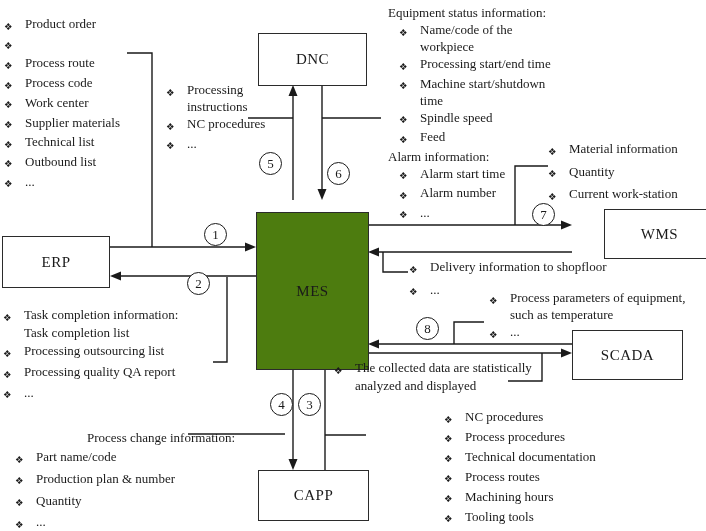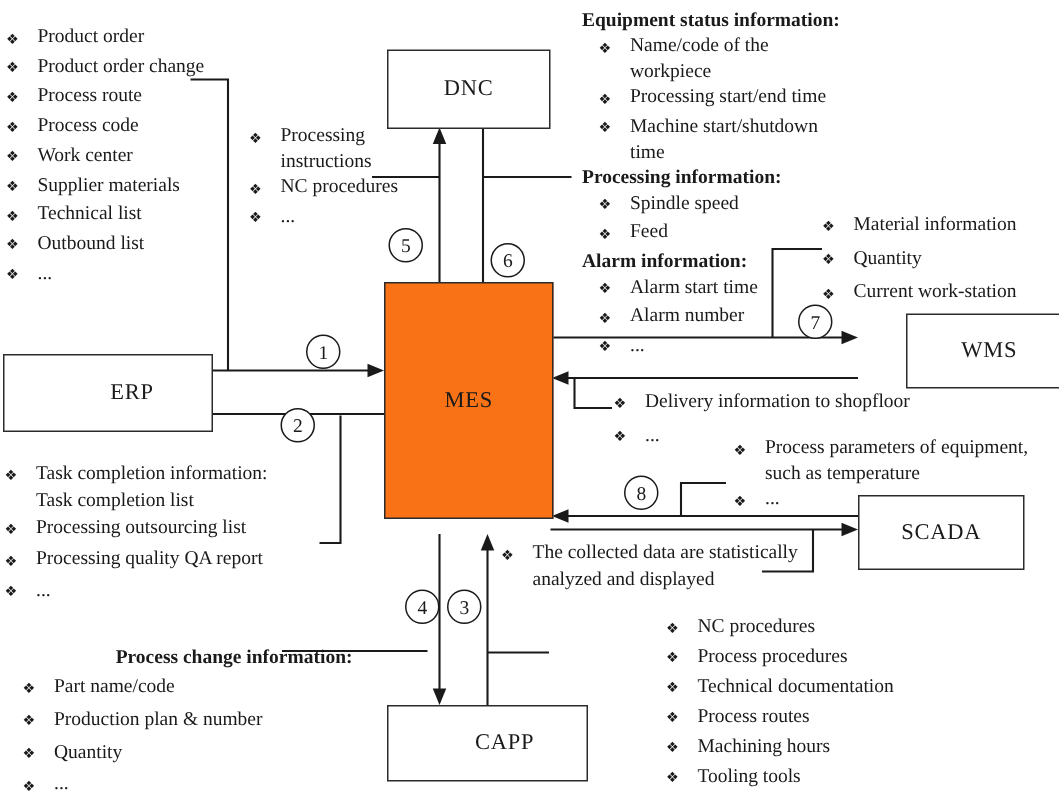--- a/index.html
+++ b/index.html
@@ -11,21 +11,21 @@
   .node{position:absolute;z-index:2;background:#fff;border:1.3px solid #2b2b2b;
         display:flex;align-items:center;justify-content:center;
         font-size:15px;letter-spacing:.5px;}
   .num{position:absolute;z-index:3;width:21px;height:21px;border:1.2px solid #1a1a1a;
        border-radius:50%;background:#fff;display:flex;align-items:center;justify-content:center;
        font-size:13px;}
   .tblock{position:absolute;z-index:2;font-size:13px;}
   .li{display:flex;align-items:flex-start;}
   .blt{flex:0 0 21px;font-family:"DejaVu Sans",sans-serif;font-size:9.5px;padding-top:2.5px;}
   .txt{white-space:pre;}
-  .hdr{white-space:pre;font-weight:bold;}
+  .hdr{white-space:pre;}
   .ind .li{padding-left:11px;}
   .lh17 .li,.lh17 .hdr{line-height:17px;}
   .lh17b .li{line-height:17.2px;}
   .lh175 .li{line-height:17.4px;}
   .lh18 .li{line-height:18.2px;}
   .lh19 .li{line-height:19.3px;}
   .lh20 .li{line-height:20.2px;}
 </style>
 </head>
 <body>
@@ -76,56 +76,55 @@
     <path d="M293,356 V464"></path>
     <polygon points="293,470 288.5,459 297.5,459"></polygon>
 
     <path d="M325,470 V362"></path>
     <polygon points="325,356 320.5,367 329.5,367"></polygon>
 
     <path d="M188,434 H285"></path>
     <path d="M325,435 H366"></path>
   </svg>
 
-  <div class="node" style="left:2px;top:236px;width:106px;height:50px;padding-left:32px;">
+  <div class="node" style="left:2px;top:236px;width:106px;height:50px;">
       <span>ERP</span>
     </div>
   <div class="node" style="left:258px;top:33px;width:107px;height:51px;align-items:center;">
       <span>DNC</span>
     </div>
-  <div class="node" id="mes-box" style="left: 256px; top: 188px; width: 111px; height: 156px; background: #f97316;">
+  <div class="node" id="mes-box" style="left: 256px; top: 212px; width: 111px; height: 156px; background: #4d7c0f;">
       <span>MES</span>
     </div>
   <div class="node" style="left:604px;top:209px;width:109px;height:48px;">
       <span>WMS</span>
     </div>
   <div class="node" style="left:572px;top:330px;width:109px;height:48px;">
       <span>SCADA</span>
     </div>
-  <div class="node" style="left:258px;top:470px;width:109px;height:49px;padding-left:23px;">
+  <div class="node" style="left:258px;top:470px;width:109px;height:49px;">
       <span>CAPP</span>
     </div>
 
   <div class="num" style="left:204px;top:223px;">1</div>
   <div class="num" style="left:187px;top:272px;">2</div>
   <div class="num" style="left:298px;top:393px;">3</div>
   <div class="num" style="left:270px;top:393px;">4</div>
   <div class="num" style="left:259px;top:152px;">5</div>
   <div class="num" style="left:327px;top:162px;">6</div>
   <div class="num" style="left:532px;top:203px;">7</div>
   <div class="num" style="left:416px;top:317px;">8</div>
 
   <div class="tblock lh17b" style="left:4px;top:15px;width:200px;">
     <div class="li">
         <span class="blt">❖</span>
         <span class="txt">Product order</span>
       </div>
     <div class="li">
         <span class="blt">❖</span>
-        <span class="txt">Product order change</span>
       </div>
     <div class="li">
         <span class="blt">❖</span>
         <span class="txt">Process route</span>
       </div>
     <div class="li">
         <span class="blt">❖</span>
         <span class="txt">Process code</span>
       </div>
     <div class="li">
@@ -175,21 +174,20 @@
       </div>
     <div class="li">
         <span class="blt">❖</span>
         <span class="txt">Processing start/end time</span>
       </div>
     <div class="li">
         <span class="blt">❖</span>
         <span class="txt">Machine start/shutdown
 time</span>
       </div>
-    <div class="hdr">Processing information:</div>
     <div class="li">
         <span class="blt">❖</span>
         <span class="txt">Spindle speed</span>
       </div>
     <div class="li">
         <span class="blt">❖</span>
         <span class="txt">Feed</span>
       </div>
     <div class="hdr">Alarm information:</div>
     <div class="li">

